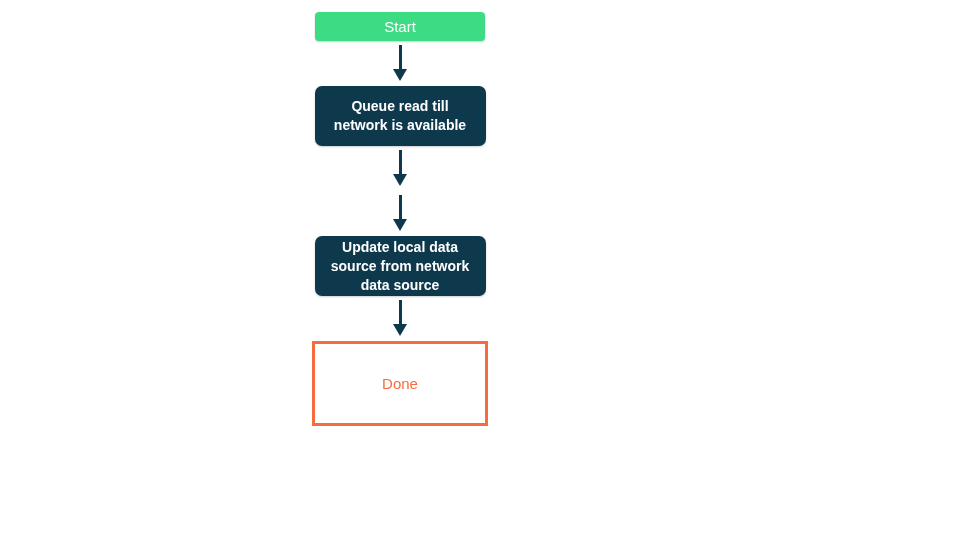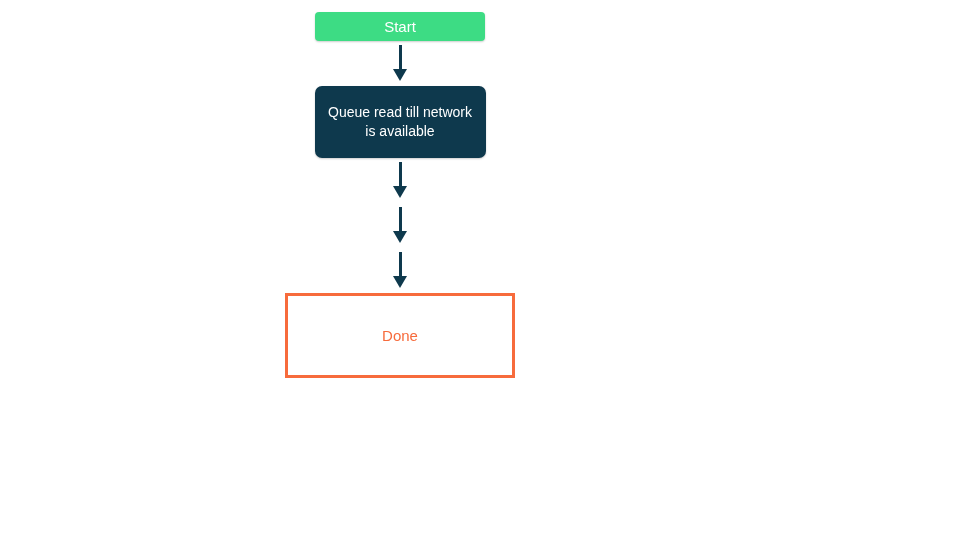--- a/index.html
+++ b/index.html
@@ -32,32 +32,32 @@
   .node.start {
     width: 170px; height: 29px;
     background: #3ddc84;
     border-radius: 4px;
     color: #ffffff;
     font-size: 15px;
     font-weight: 500;
     box-shadow: 0 1px 2px rgba(0,0,0,0.20);
   }
   .node.process {
-    width: 171px; height: 72px;
+    width: 171px; height: 60px;
     background: #0e394d;
     border-radius: 7px;
     color: #ffffff;
     font-size: 14px;
-    font-weight: 400;
+    font-weight: 700;
     line-height: 19px;
     padding: 0 11px;
     box-shadow: 0 1px 2px rgba(0,0,0,0.20);
   }
   .node.end {
-    width: 230px; height: 85px;
+    width: 176px; height: 85px;
     background: #ffffff;
     border: 3px solid #f76b3c;
     color: #f76b3c;
     font-size: 15px;
     font-weight: 500;
   }
   .arrow {
     display: flex;
     flex-direction: column;
     align-items: center;
@@ -98,20 +98,23 @@
       <div class="stem"></div>
       <div class="head"></div>
     </div>
 
 
     <div class="arrow">
       <div class="stem"></div>
       <div class="head"></div>
     </div>
 
+    <div class="node process">
+      <span>Update local data source from network data source</span>
+    </div>
 
     <div class="arrow">
       <div class="stem"></div>
       <div class="head"></div>
     </div>
 
     <div class="node end">
       <span>Done</span>
     </div>
 

